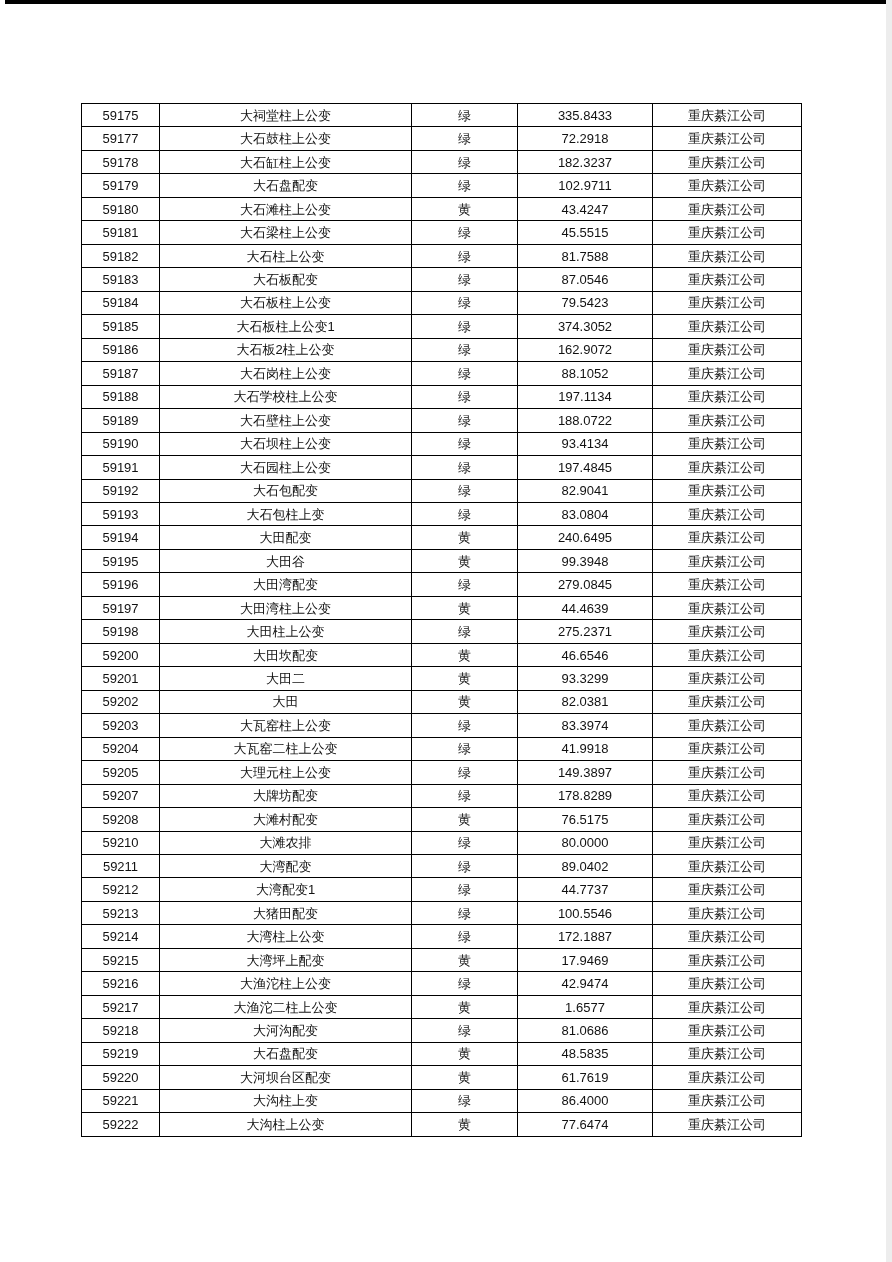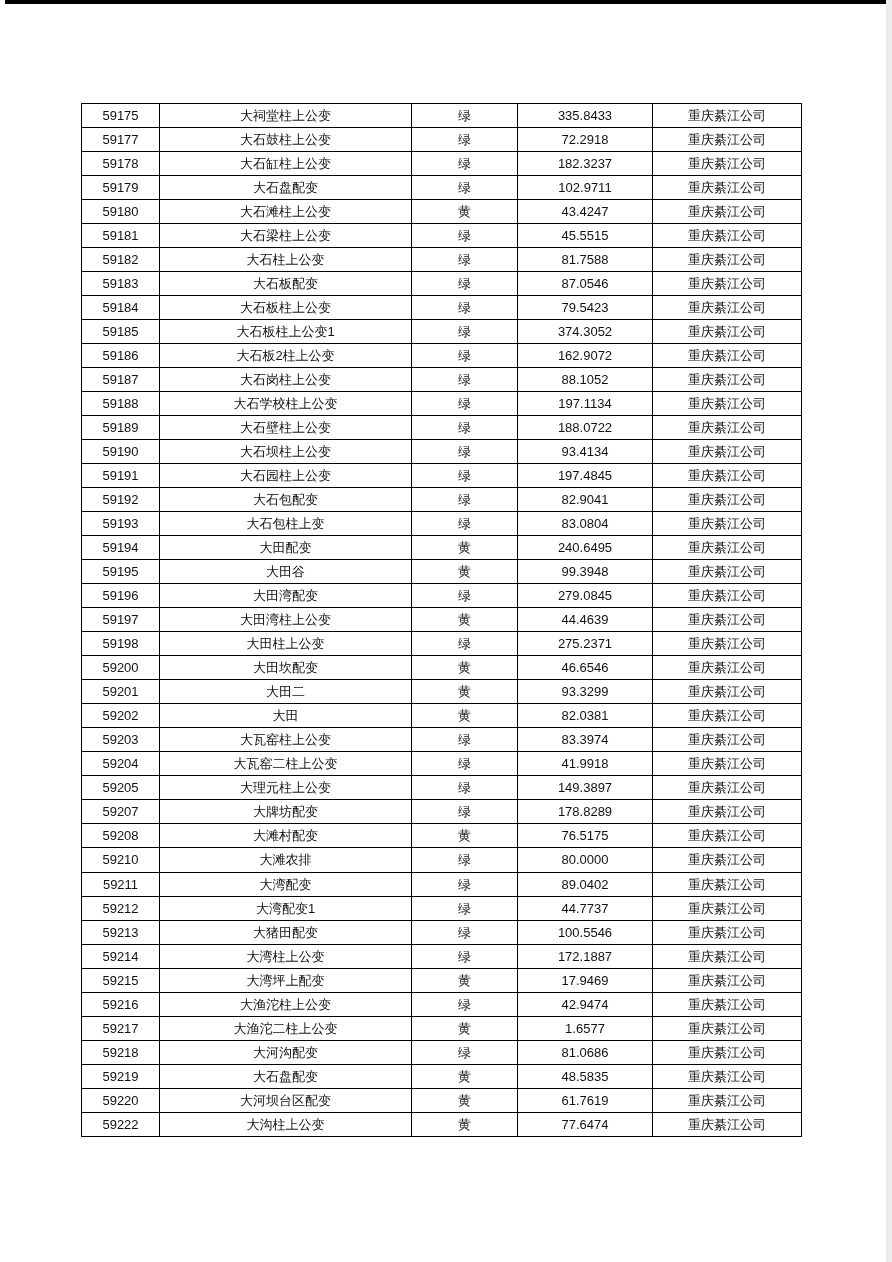--- a/index.html
+++ b/index.html
@@ -361,20 +361,27 @@
           <td>重庆綦江公司</td>
         </tr>
         <tr>
           <td>59220</td>
           <td>大河坝台区配变</td>
           <td>黄</td>
           <td>61.7619</td>
           <td>重庆綦江公司</td>
         </tr>
         <tr>
+          <td>59221</td>
+          <td>大沟柱上变</td>
+          <td>绿</td>
+          <td>86.4000</td>
+          <td>重庆綦江公司</td>
+        </tr>
+        <tr>
           <td>59222</td>
           <td>大沟柱上公变</td>
           <td>黄</td>
           <td>77.6474</td>
           <td>重庆綦江公司</td>
         </tr>
       </tbody>
   </table>
 </div>
 

